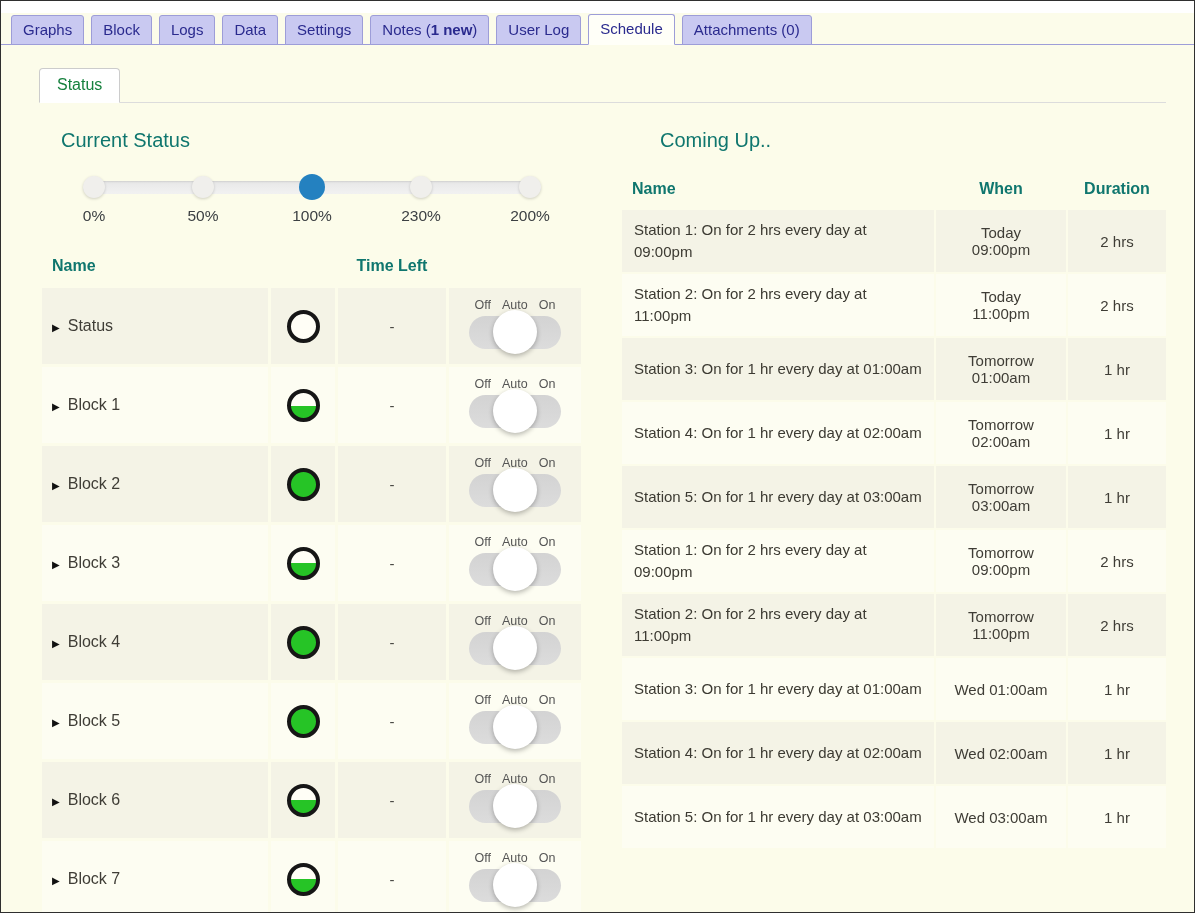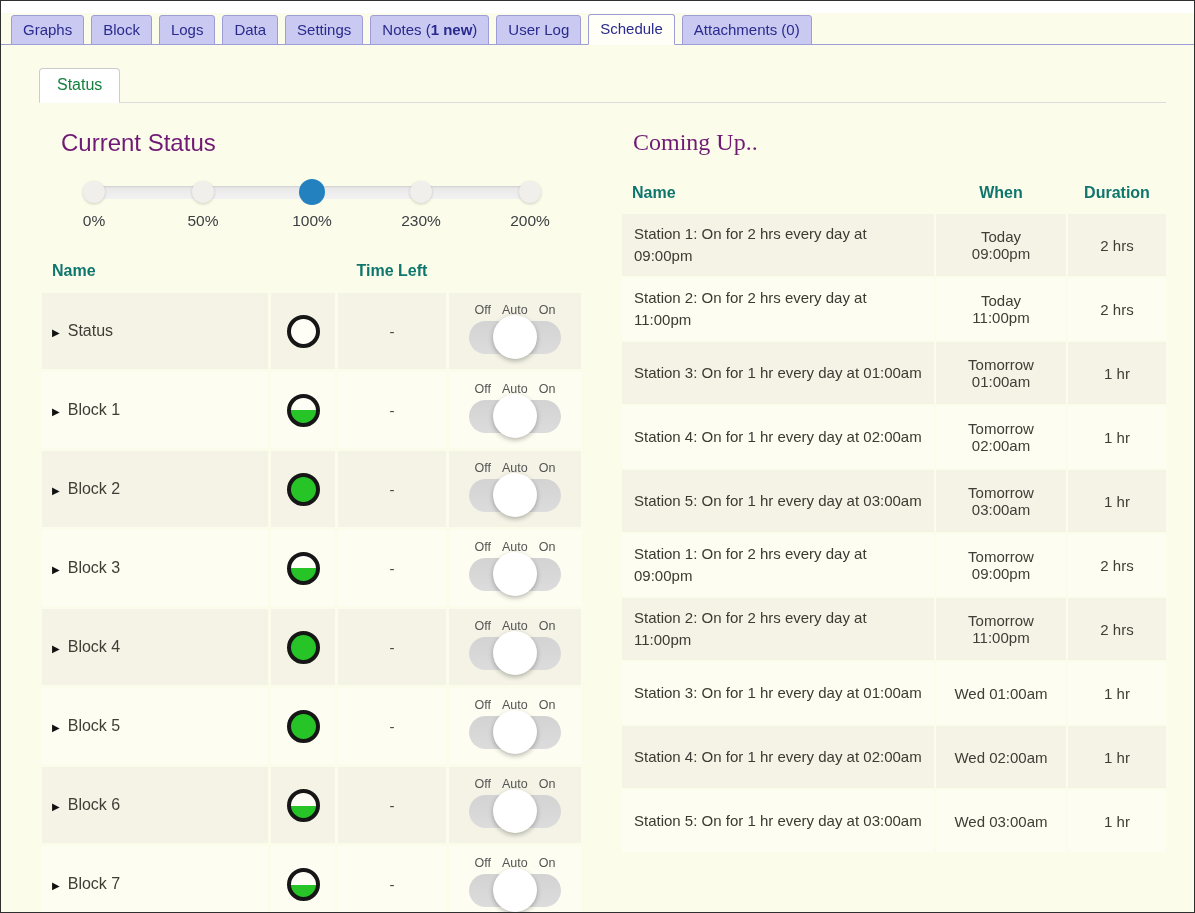--- a/index.html
+++ b/index.html
@@ -58,24 +58,24 @@
     border-radius: 4px 4px 0 0;
     color: #15803d;
   }
   .subtab.link { color: var(--link-blue, #3579b8); border: none; }
 
   .columns { display: flex; align-items: flex-start; gap: 36px; }
   .left-col  { width: 545px; flex: none; }
   .right-col { width: 548px; flex: none; }
 
   .section-title {
-    font-size: 24px; font-weight: 400; color: #701a75;
+    font-size: 20px; font-weight: 400; color: #0f766e;
     margin: 12px 0 16px 22px;
   }
-  .right-col .section-title { margin-left: 13px; font-family: Liberation Serif, serif; }
+  .right-col .section-title { margin-left: 40px; }
 
   
   .slider { position: relative; margin: 22px 0 10px 44px; width: 458px; height: 60px; }
   .slider-track {
     position: absolute; left: 0; right: 0; top: 7px; height: 13px;
     border-radius: 7px;
     background: linear-gradient(#e7e7e7, #f2f2f2);
     box-shadow: inset 0 1px 2px rgba(0,0,0,0.10);
   }
   .slider-dot {

